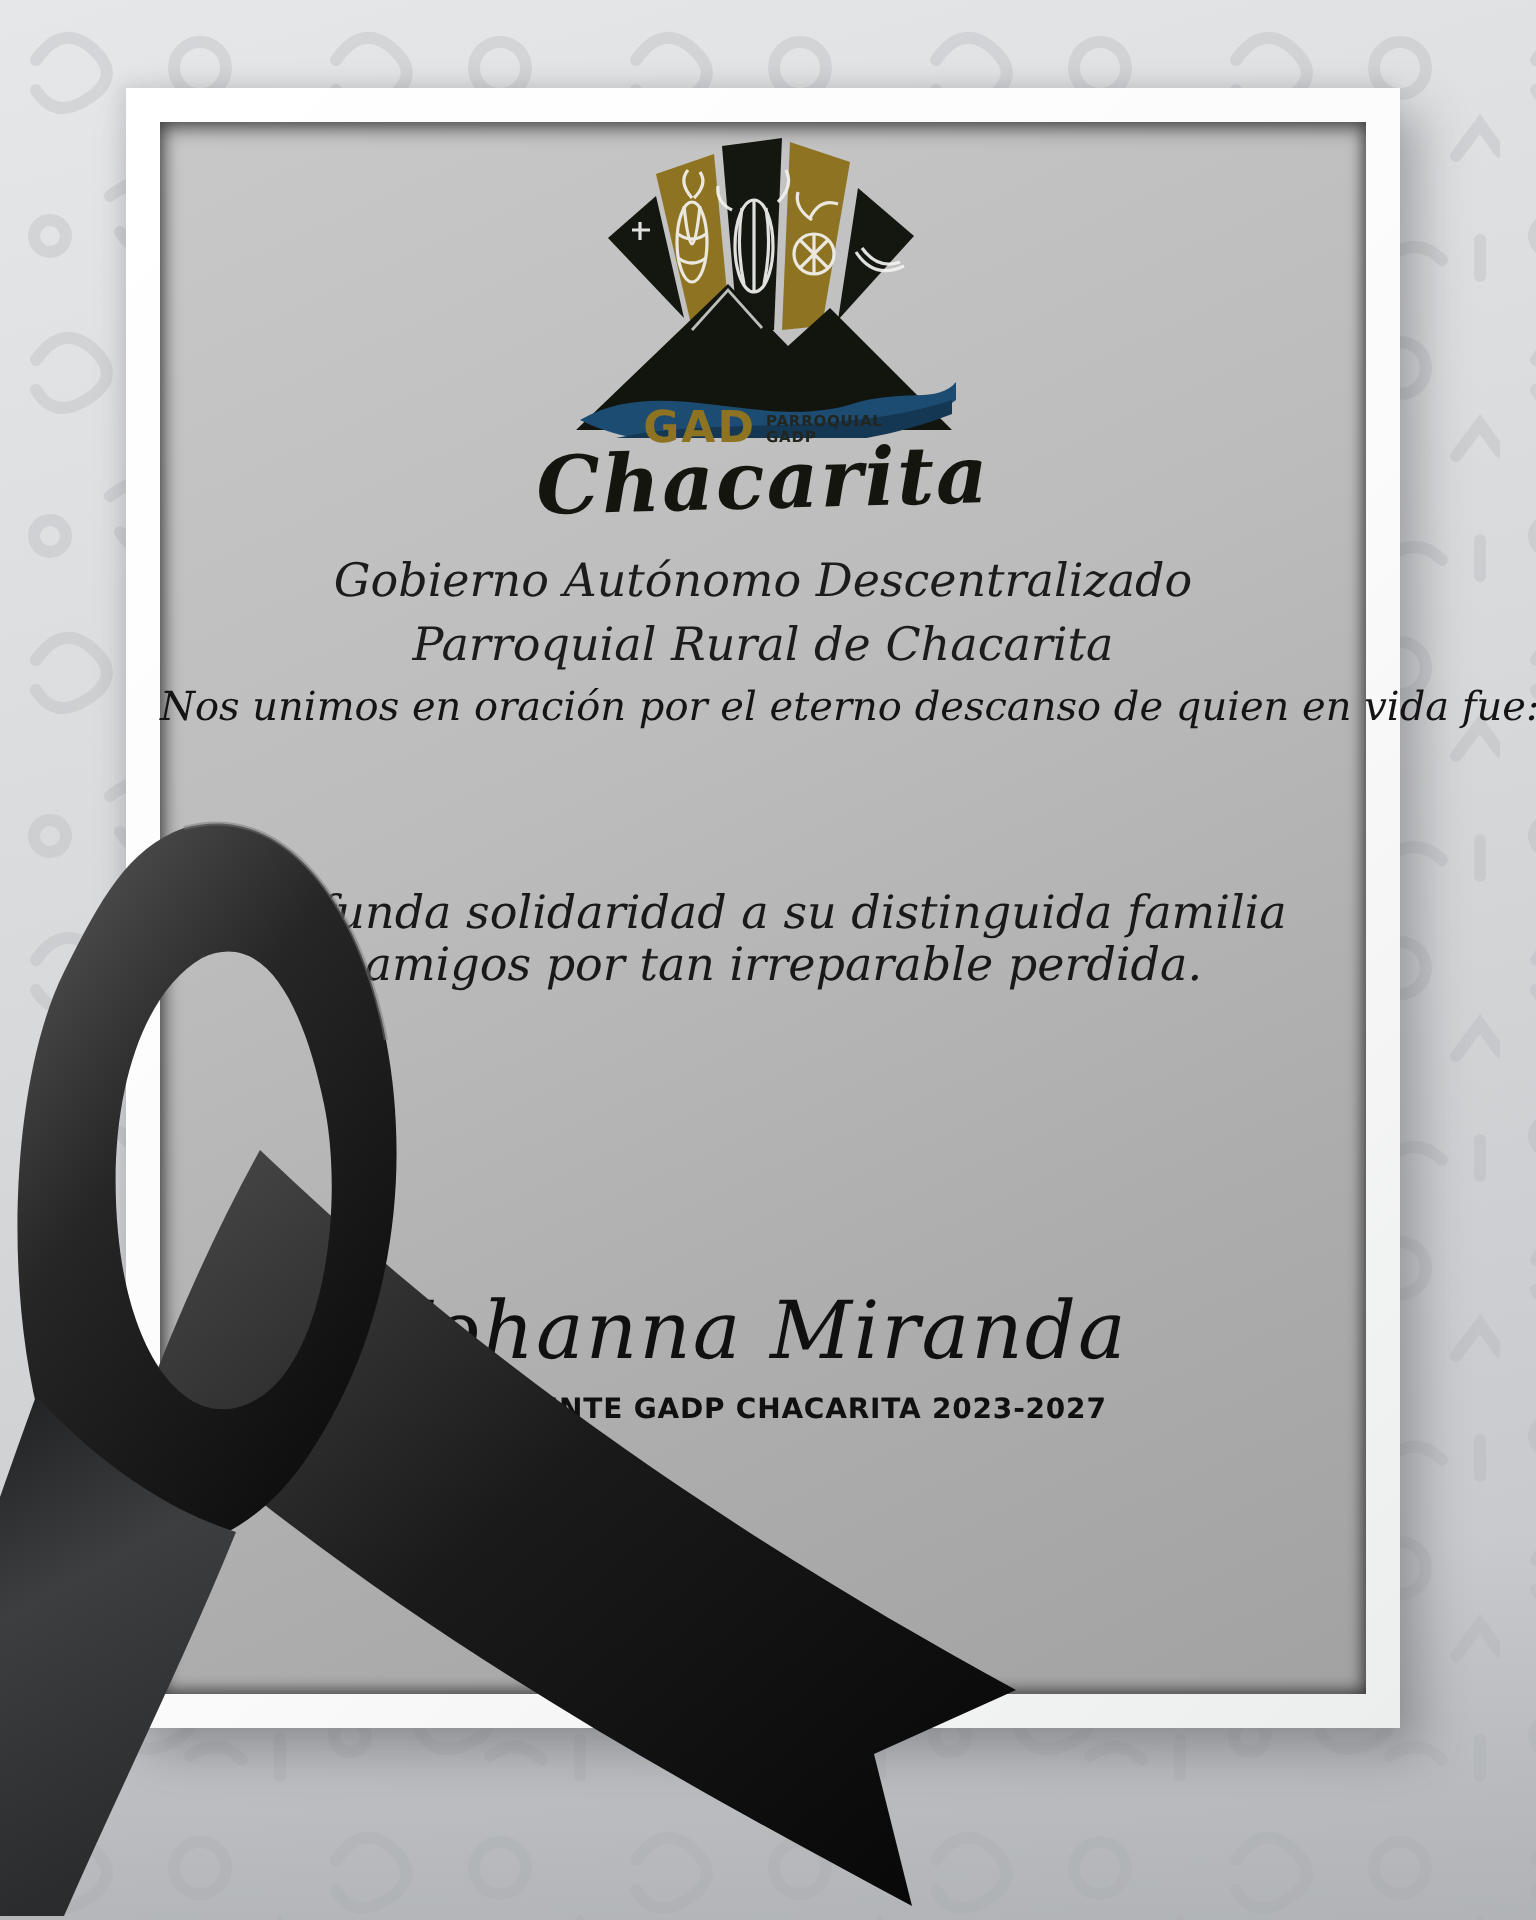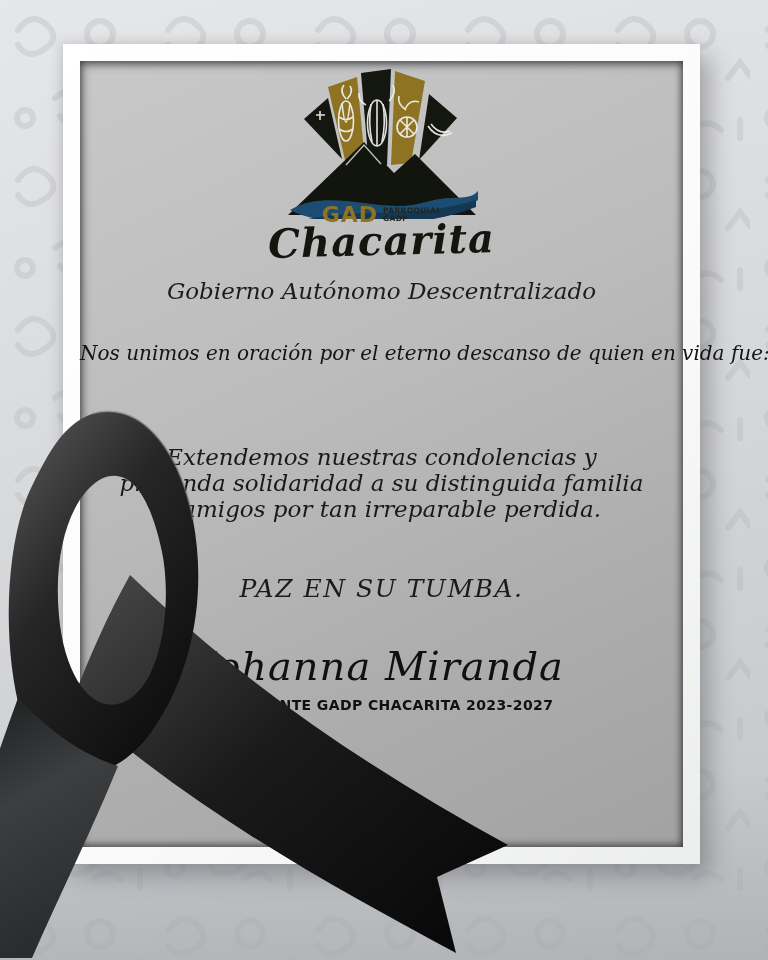--- a/index.html
+++ b/index.html
@@ -111,32 +111,31 @@
           <span class="gad-sub">
             <span>PARROQUIAL</span>
             <span>GADP</span>
           </span>
         </div>
         <div class="chacarita">Chacarita</div>
       </div>
 
       <div class="abs header-block">
         <div>Gobierno Autónomo Descentralizado</div>
+        <div>Parroquial Rural de Chacarita</div>
       </div>
 
       <div class="abs intro-line">Nos unimos en oración por el eterno descanso de quien en vida fue:</div>
 
 
       <div class="abs condolence-block">
-        <div>Extendemos nuestras condolencias y</div>
         <div>profunda solidaridad a su distinguida familia</div>
         <div>y amigos por tan irreparable perdida.</div>
       </div>
 
-      <div class="abs rip-line">PAZ EN SU TUMBA.</div>
 
       <div class="abs sig-name">Johanna Miranda</div>
       <div class="abs sig-title">PRESIDENTE GADP CHACARITA 2023-2027</div>
 
     </div>
   </div>
 
   <svg class="ribbon" width="768" height="960" viewBox="0 0 768 960">
     <defs>
       <linearGradient id="tailR" x1="0" y1="0" x2="1" y2="1">

